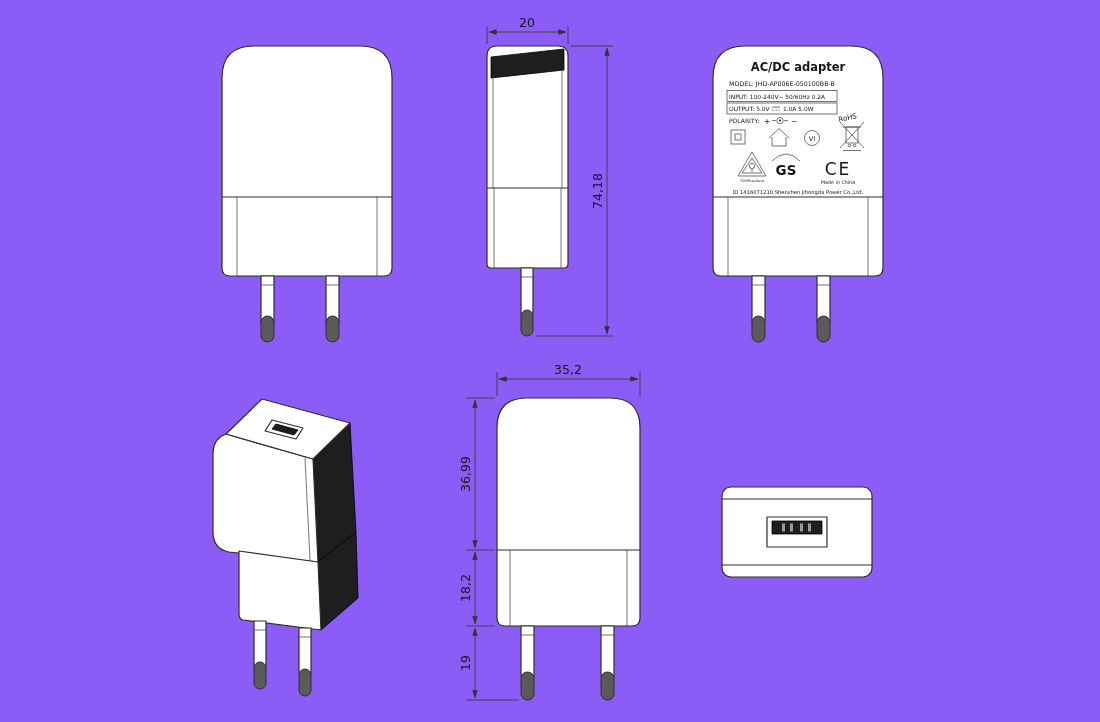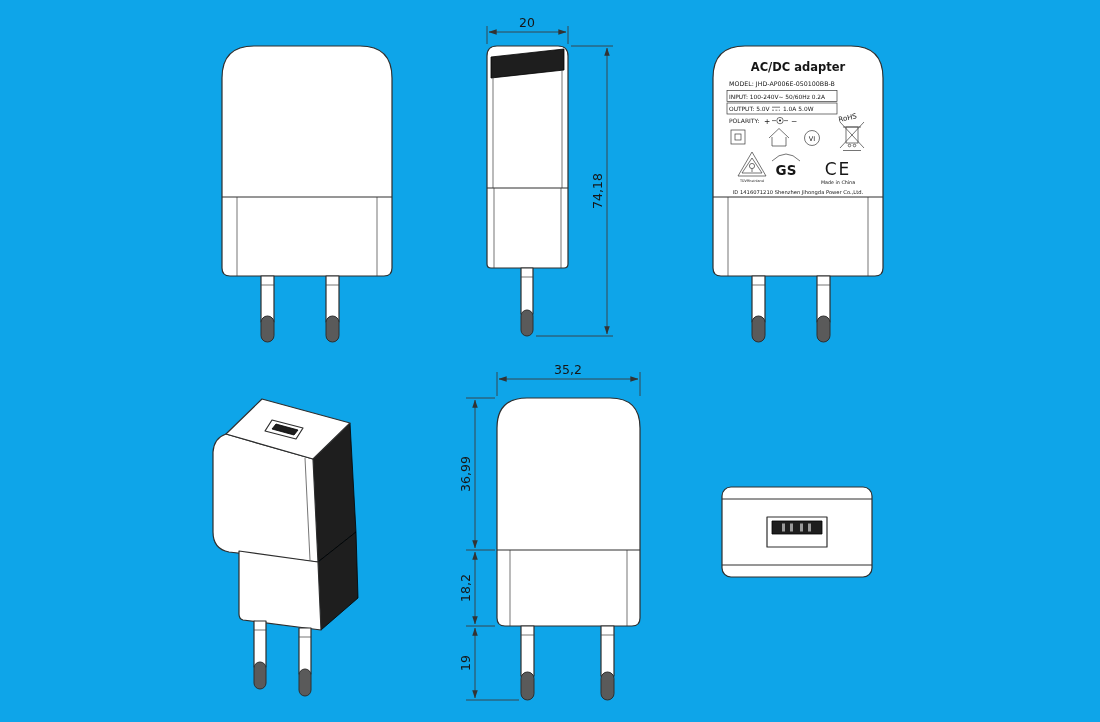--- a/index.html
+++ b/index.html
@@ -1,16 +1,16 @@
 <!DOCTYPE html>
 <html><head>
 <meta charset="utf-8">
 <style>
   html,body{margin:0;padding:0;background:#ffffff;}
-  .canvas{position:relative;width:1100px;height:722px;background:#0ea5e9;overflow:hidden;
+  .canvas{position:relative;width:1100px;height:722px;background:#8b5cf6;overflow:hidden;
           font-family:"DejaVu Sans",sans-serif;}
   svg{display:block;}
   .ol{fill:#ffffff;stroke:#2e2e2e;stroke-width:1.2;stroke-linejoin:round;}
   .ln{fill:none;stroke:#2e2e2e;stroke-width:1;}
   .thin{fill:none;stroke:#3a3a3a;stroke-width:0.7;}
   .dark{fill:#1e1e1e;stroke:#000;stroke-width:0.8;stroke-linejoin:round;}
   .tip{fill:#5a5a5a;stroke:#2e2e2e;stroke-width:1;}
   .dim{fill:none;stroke:#3c3c3c;stroke-width:0.9;}
   .txt{fill:#161616;stroke:none;font-family:"DejaVu Sans",sans-serif;}
 </style>

